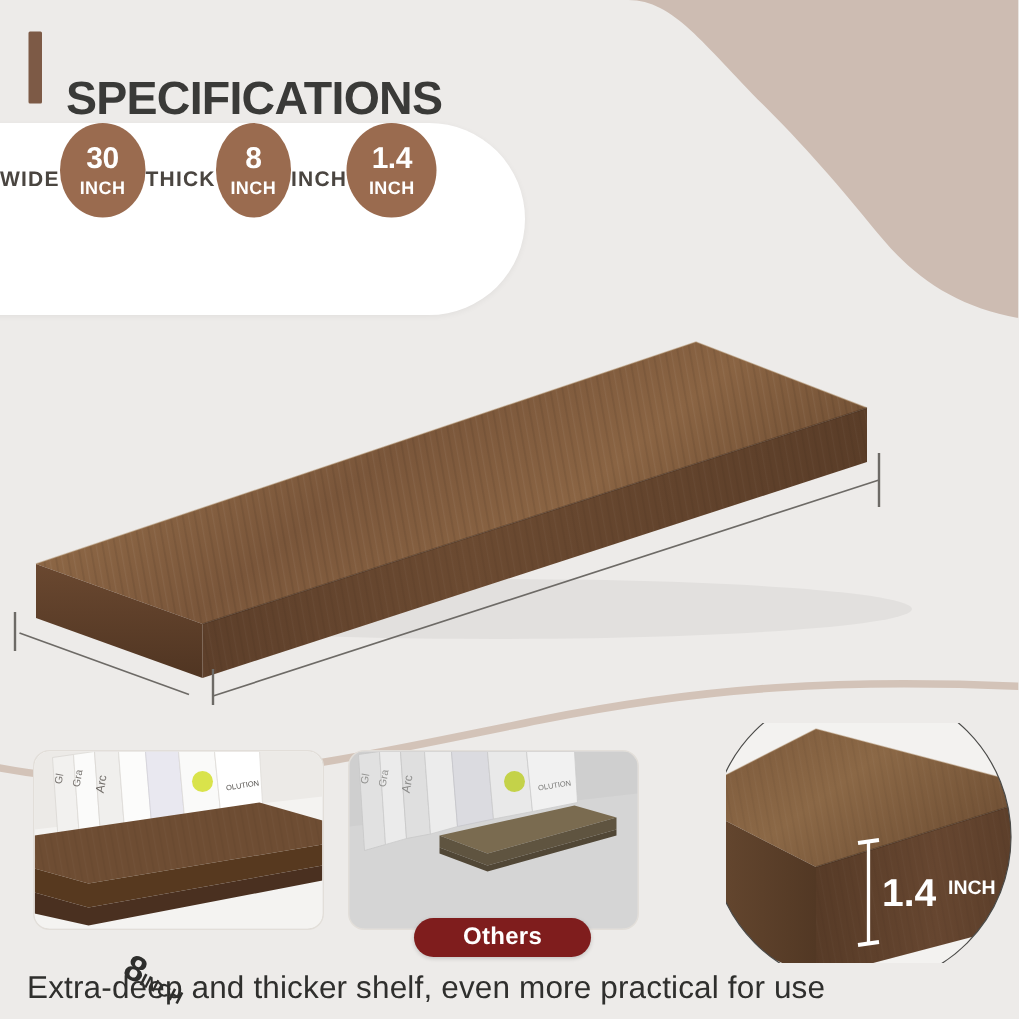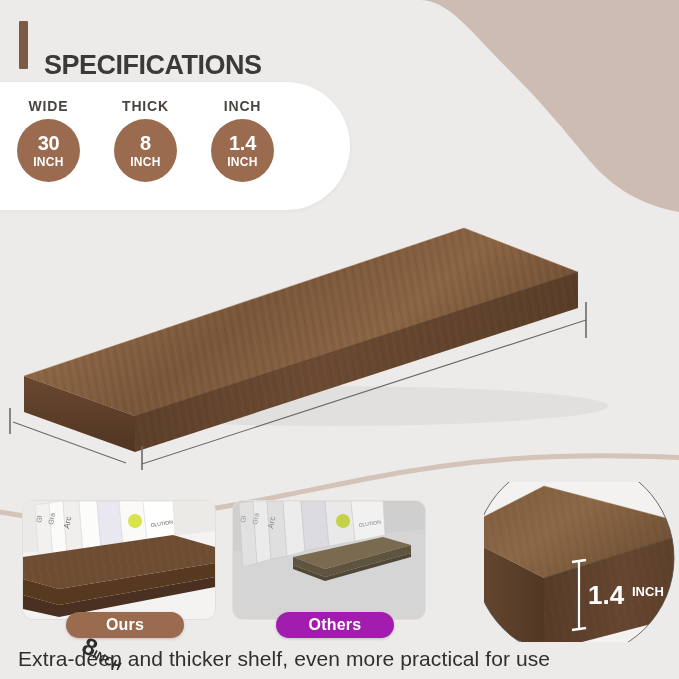--- a/index.html
+++ b/index.html
@@ -12,34 +12,34 @@
   #stage{position:absolute;inset:0;width:679px;height:679px;overflow:hidden;}
 
   
   .blob{position:absolute;pointer-events:none;}
   .blob svg{display:block;}
 
   
   .header{position:absolute;left:0;top:14px;width:679px;height:62px;display:flex;align-items:center;}
   .title-bar{width:9px;height:48px;background:#7d5a46;margin-left:19px;border-radius:1px;}
   .title{
-    margin-left:16px;font-size:27px;font-weight:bold;letter-spacing:-0.5px;
+    margin-left:16px;font-size:31px;font-weight:bold;letter-spacing:-0.5px;
     color:#3a3a38;line-height:1;white-space:nowrap;
     font-family:"Liberation Sans",sans-serif;
     margin-top:40px;
   }
 
   
   .spec-card{
     position:absolute;left:-40px;top:82px;width:390px;height:128px;
     background:#ffffff;border-radius:0 64px 64px 0;
     box-shadow:0 1px 4px rgba(0,0,0,0.05);
   }
   .spec-row{position:absolute;left:40px;top:0;width:350px;height:128px;display:flex;align-items:flex-start;}
-  .spec-item{width:97px;display:flex;flex-direction:column;align-items:center;}
+  .spec-item{width:97px;display:flex;align-items:center;}
   .spec-label{
     font-size:14px;font-weight:bold;color:#4a4540;letter-spacing:0.8px;
     margin-top:16px;margin-bottom:5px;
   }
   .spec-circle{
     width:63px;height:63px;border-radius:50%;background:#9a6b4f;
     display:flex;flex-direction:column;align-items:center;justify-content:center;
     color:#ffffff;line-height:1;
   }
   .spec-value{font-size:20px;font-weight:bold;letter-spacing:-0.3px;}
@@ -67,21 +67,21 @@
   #panel-others{left:232px;background:#d9d9d9;}
   .panel-photo{position:absolute;inset:0;}
   .panel-photo svg{display:block;}
   .badge{
     position:absolute;top:112px;height:26px;border-radius:13px;
     display:flex;align-items:center;justify-content:center;
     color:#ffffff;font-size:16px;font-weight:bold;letter-spacing:0.2px;
     box-shadow:0 1px 3px rgba(0,0,0,0.18);
   }
   #badge-ours{left:66px;width:118px;background:#9a6b4f;}
-  #badge-others{left:276px;width:118px;background:#a21caf;}
+  #badge-others{left:276px;width:118px;background:#7f1d1d;}
 
   
   .detail{position:absolute;left:484px;top:482px;width:200px;height:160px;overflow:hidden;}
   .detail svg{display:block;}
 
   
   .caption{
     position:absolute;left:18px;top:647px;width:640px;
     font-size:21px;color:#2f2f2d;letter-spacing:0.1px;
     font-family:"Liberation Sans",sans-serif;
@@ -246,21 +246,20 @@
             <text x="40" y="28" font-family="Liberation Sans, sans-serif" font-size="8" fill="#828280" transform="rotate(-80 40 28)">Arc</text>
           </g>
 
           <polygon points="60,56 150,36 178,44 92,68" fill="#7a6b50"></polygon>
           <polygon points="60,56 92,68 178,44 178,52 92,76 60,64" fill="#5f5440"></polygon>
           <polygon points="60,64 92,76 178,52 178,56 92,80 60,68" fill="#514736"></polygon>
         </svg>
       </div>
     </div>
 
-    <div class="badge" id="badge-ours">Ours</div>
     <div class="badge" id="badge-others">Others</div>
   </div>
 
   <div class="detail">
     <svg width="200" height="160" viewBox="0 0 200 160">
       <defs>
         <clipPath id="circclip">
             <circle cx="90" cy="76" r="100"></circle>
           </clipPath>
         <linearGradient id="dtop" x1="0" y1="0" x2="1" y2="0.5">

